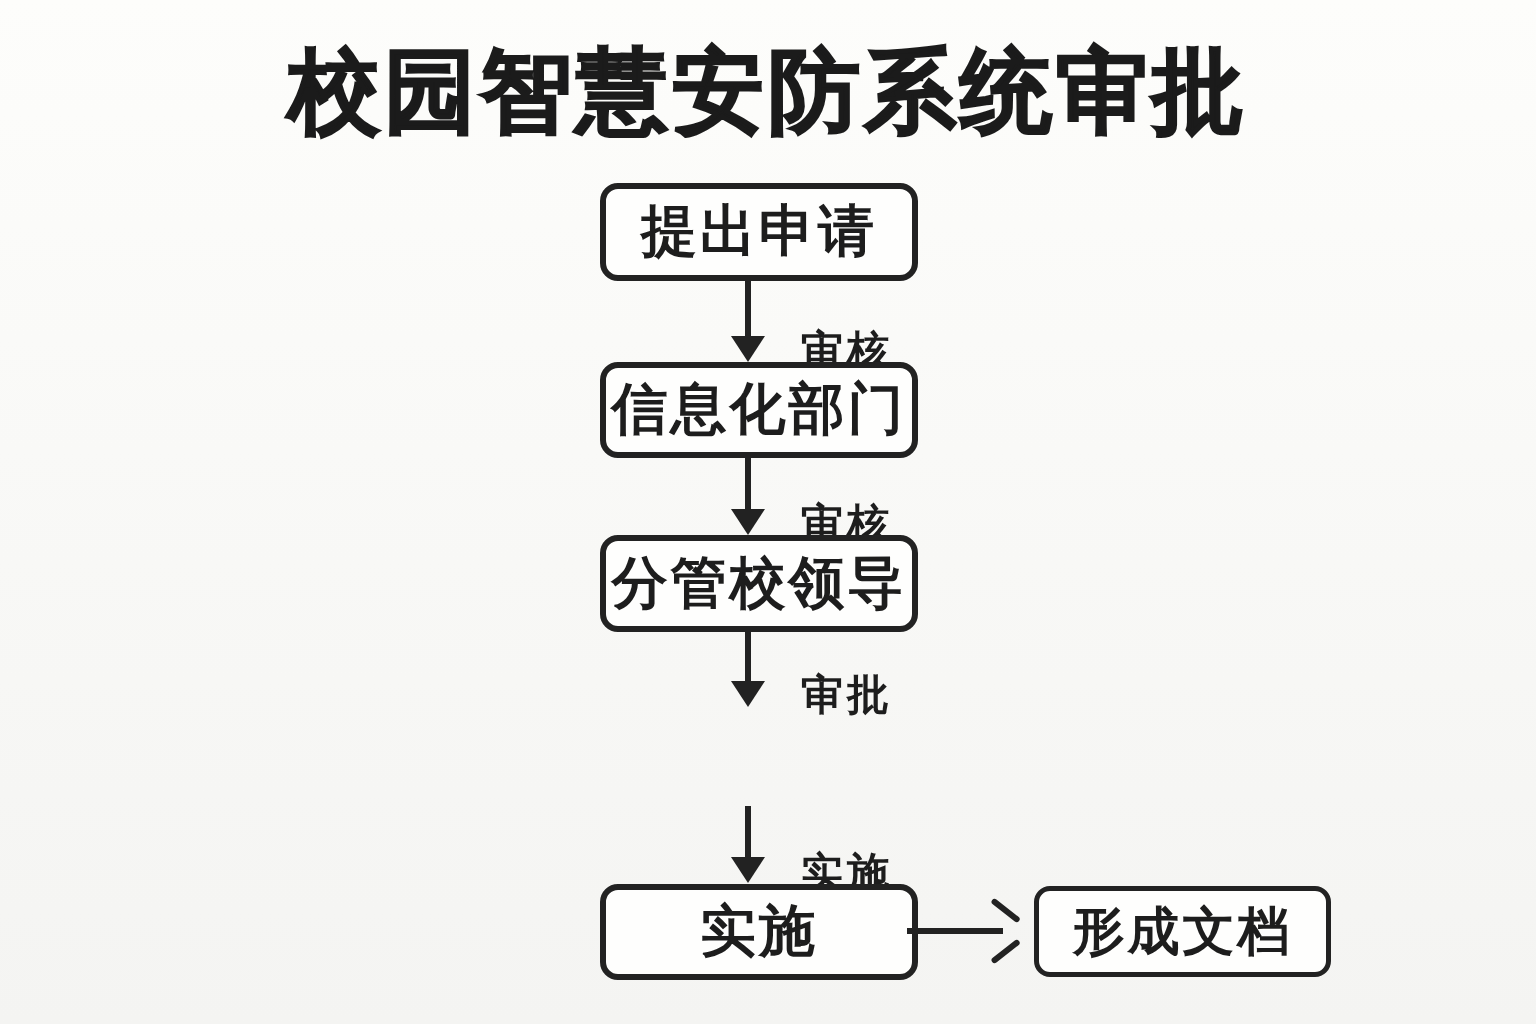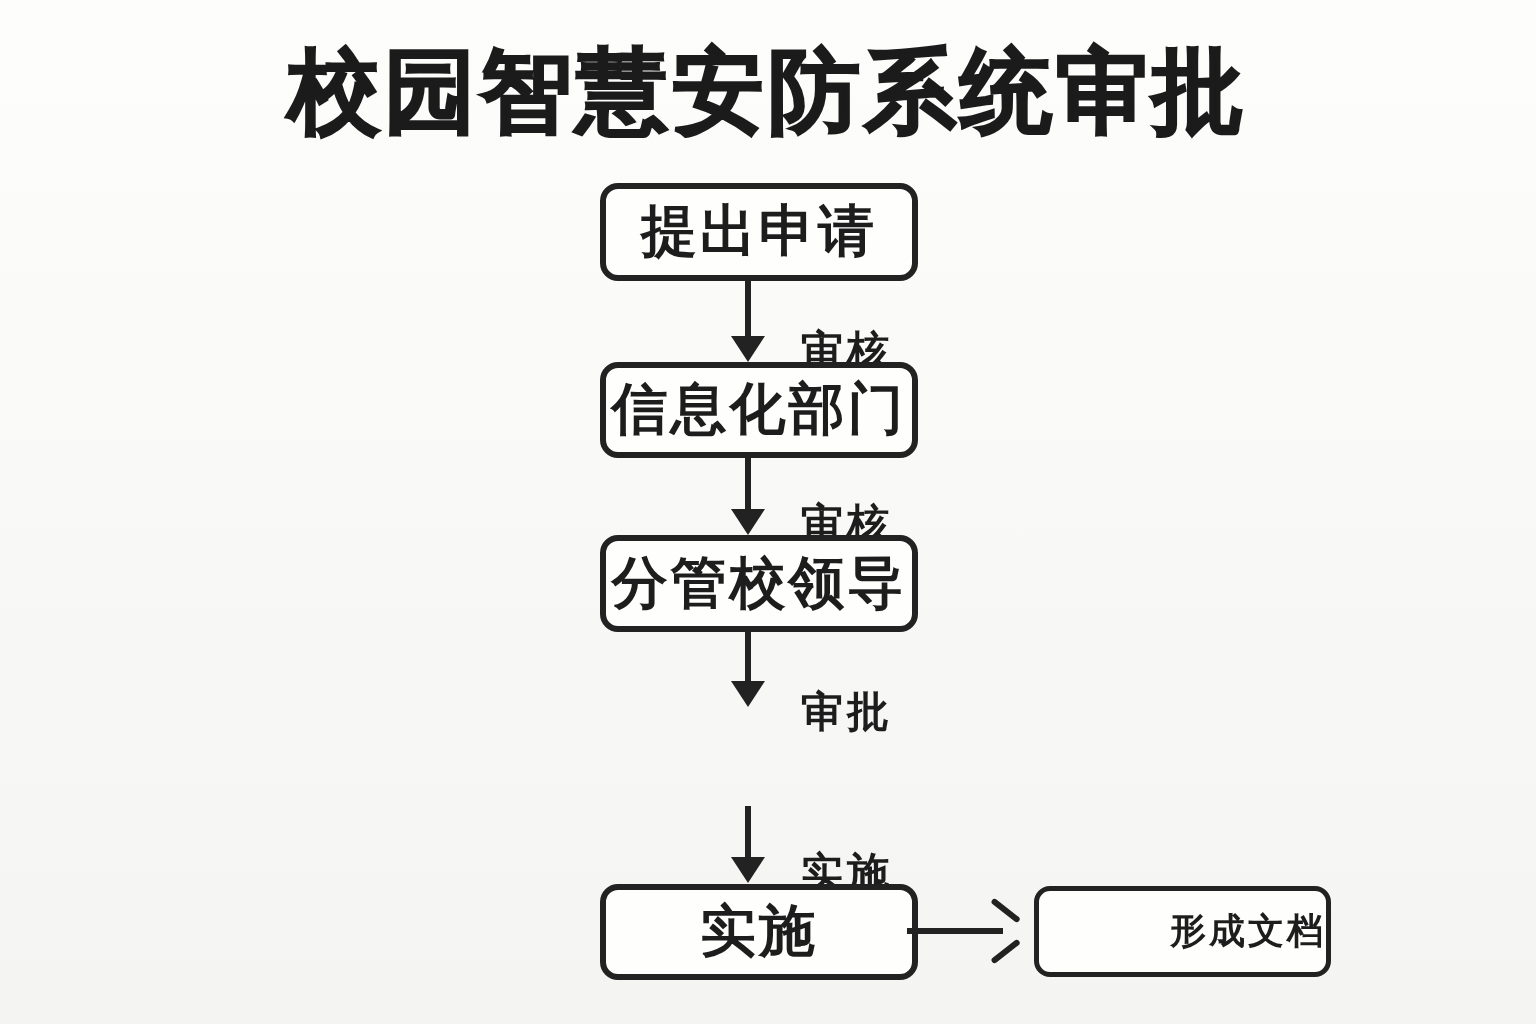--- a/index.html
+++ b/index.html
@@ -27,39 +27,39 @@
     font-size:56px;font-weight:700;color:#1d1d1d;
     letter-spacing:3px;
     white-space:nowrap;
     margin-left:11px;
   }
   .n1{left:589px;top:183px;width:318px;height:98px;}
   .n2{left:589px;top:362px;width:318px;height:96px;}
   .n3{left:589px;top:535px;width:318px;height:97px;text-align:center;}
   .n4{left:589px;top:710px;width:318px;height:96px;}
   .n5{left:589px;top:884px;width:318px;height:96px;}
-  .n6{left:1023px;top:886px;width:297px;height:91px;font-size:36px;border-width:5px;border-radius:16px;justify-content:flex-end;}
+  .n6{left:1023px;top:886px;width:297px;height:91px;font-size:52px;border-width:5px;border-radius:16px;}
   .vline{position:absolute;width:6px;background:#222222;left:745px;}
   .vhead{
     position:absolute;left:731px;width:0;height:0;
     border-left:17px solid transparent;
     border-right:17px solid transparent;
     border-top:26px solid #222222;
   }
   .l1{top:281px;height:58px;} .h1{top:336px;}
   .l2{top:458px;height:54px;} .h2{top:509px;}
   .l3{top:632px;height:52px;} .h3{top:681px;}
   .l4{top:806px;height:54px;} .h4{top:857px;}
   .edge-label{
     position:absolute;left:801px;
     font-size:42px;font-weight:700;color:#1d1d1d;letter-spacing:4px;
     white-space:nowrap;
     margin-top:20px;
   }
-  .e1{top:303px;} .e2{top:476px;} .e3{top:664px;} .e4{top:825px;}
+  .e1{top:303px;} .e2{top:476px;} .e3{top:647px;} .e4{top:825px;}
   .hline{position:absolute;left:907px;top:928px;width:96px;height:6px;background:#222222;}
   .hchev{position:absolute;left:985px;top:908px;width:34px;height:46px;}
   .hchev span{
     position:absolute;right:0;width:34px;height:6px;background:#222222;border-radius:3px;
   }
   .hchev .up{top:10px;transform:rotate(38deg);transform-origin:right center;}
   .hchev .dn{top:30px;transform:rotate(-38deg);transform-origin:right center;}
 </style>
 </head>
 <body>

